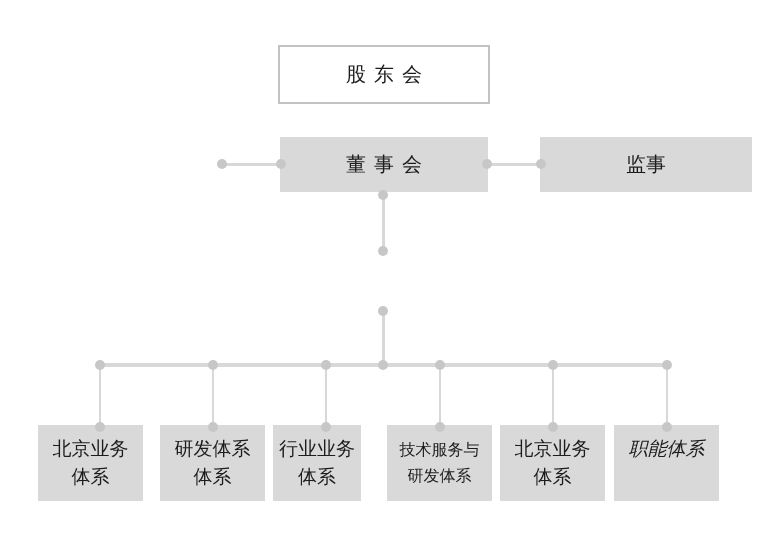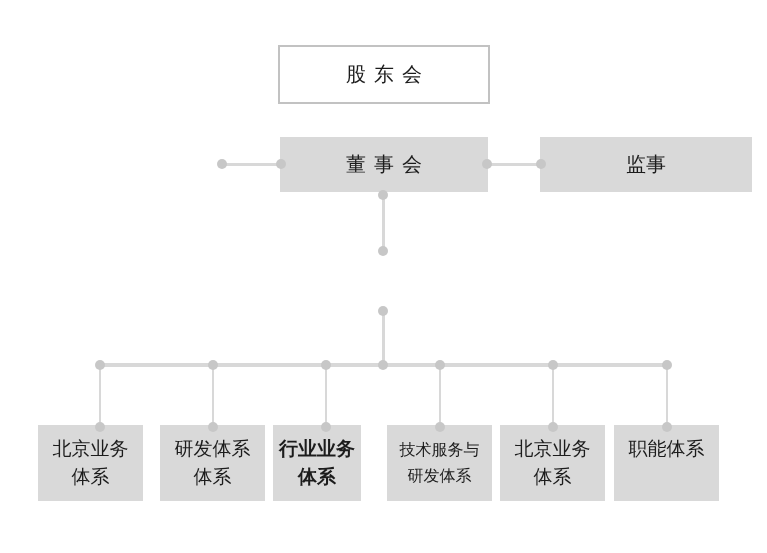--- a/index.html
+++ b/index.html
@@ -110,36 +110,36 @@
   <div class="node bottom" style="left:38px; top:425px; width:105px; height:76px;text-align:center;">
     <span class="label">北京业务
 体系</span>
   </div>
 
   <div class="node bottom" style="left:160px; top:425px; width:105px; height:76px;">
     <span class="label">研发体系
 体系</span>
   </div>
 
-  <div class="node bottom" style="left:273px; top:425px; width:88px; height:76px;font-weight:bold;">
+  <div class="node bottom" style="left:273px; top:425px; width:88px; height:76px;">
     <span class="label">行业业务
 体系</span>
   </div>
 
   <div class="node bottom small" style="left:387px; top:425px; width:105px; height:76px;">
     <span class="label">技术服务与
 研发体系</span>
   </div>
 
   <div class="node bottom" style="left:500px; top:425px; width:105px; height:76px;">
     <span class="label">北京业务
 体系</span>
   </div>
 
-  <div class="node bottom" style="left:614px; top:425px; width:105px; height:76px;">
+  <div class="node bottom" style="left:614px; top:425px; width:105px; height:76px;font-style:italic;">
     <span class="label">职能体系</span>
   </div>
 
   <div class="dot" style="left:222px; top:164px;"></div>
   <div class="dot" style="left:281px; top:164px;"></div>
   <div class="dot" style="left:487px; top:164px;"></div>
   <div class="dot" style="left:541px; top:164px;"></div>
 
   <div class="dot" style="left:383px; top:195px;"></div>
   <div class="dot" style="left:383px; top:251px;"></div>

